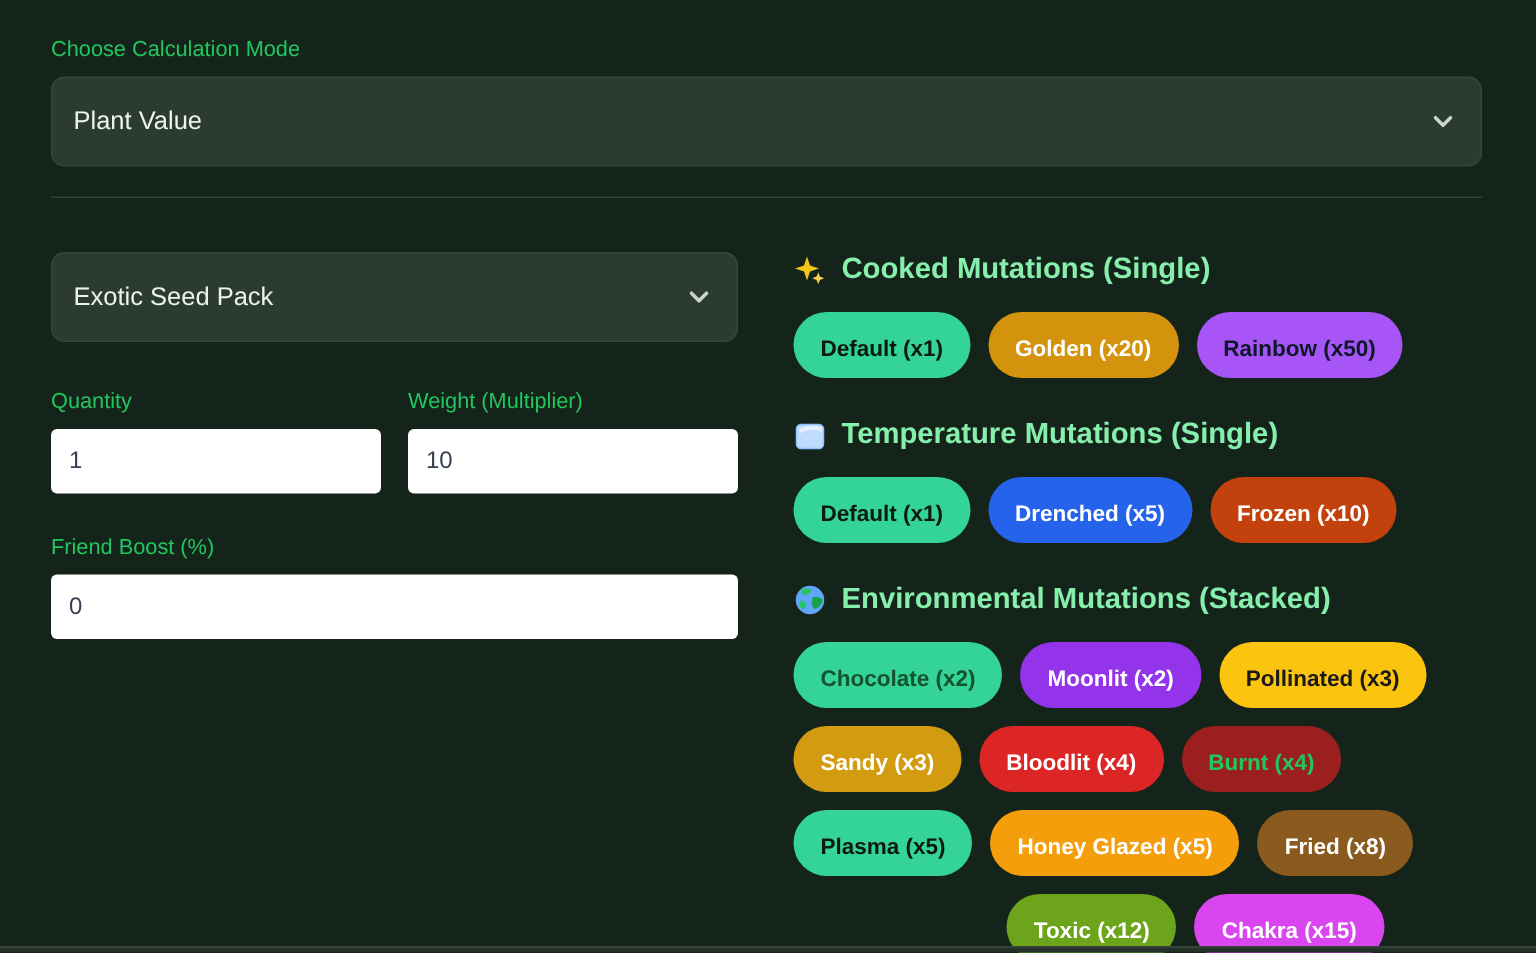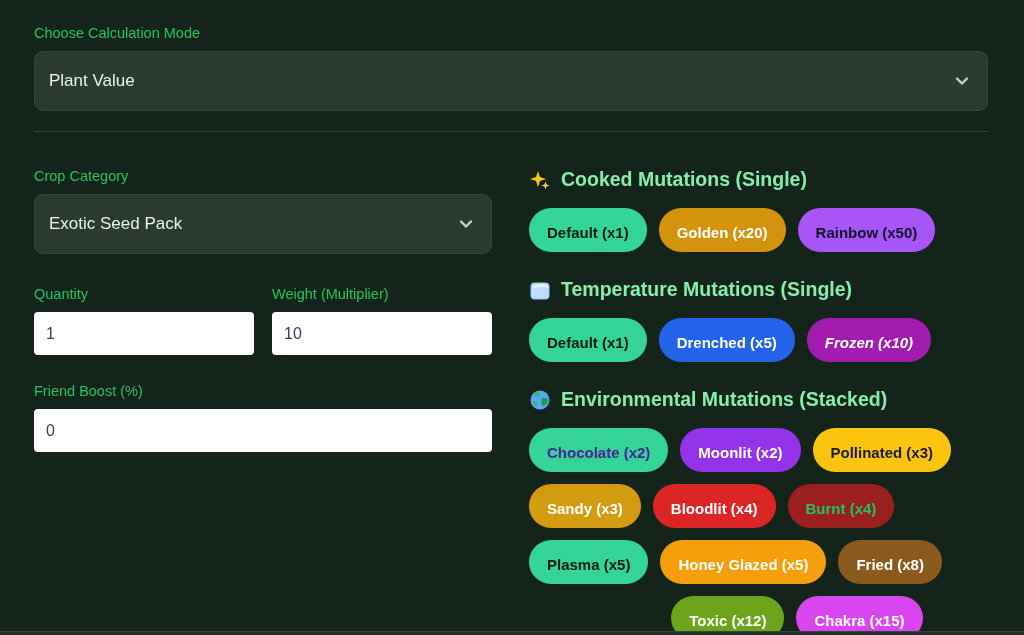--- a/index.html
+++ b/index.html
@@ -118,21 +118,20 @@
         </svg>
     </span>
   </div>
 
   <hr class="divider">
 
   <div class="main">
     <div class="left-col">
 
       <div class="field">
-        <label class="field-label">Crop Category</label>
         <div class="select">
           <span>Exotic Seed Pack</span>
           <span class="chev">
             <svg width="18" height="18" viewBox="0 0 18 18">
                 <polyline points="4,6.5 9,11.5 14,6.5" fill="none" stroke="#c9d3c9" stroke-width="2.4" stroke-linecap="round" stroke-linejoin="round"></polyline>
               </svg>
           </span>
         </div>
       </div>
 
@@ -180,38 +179,38 @@
             <svg width="22" height="22" viewBox="0 0 22 22">
               <rect x="2" y="4" width="18" height="16" rx="3" fill="#bfdbfe" stroke="#93c5fd" stroke-width="1"></rect>
               <path d="M4 7 Q11 3 19 6 L19 9 Q11 6 4 10 Z" fill="#e8f2ff" opacity="0.9"></path>
             </svg>
           </span>
           <span class="section-title">Temperature Mutations (Single)</span>
         </div>
         <div class="btn-row">
             <button class="pill" style="background: rgb(52, 211, 153); color: rgb(12, 26, 16);">Default (x1)</button>
             <button class="pill" style="background: rgb(37, 99, 235); color: rgb(255, 255, 255);">Drenched (x5)</button>
-            <button class="pill" style="background: #a21caf; color: rgb(255, 255, 255); font-style: italic;">Frozen (x10)</button>
+            <button class="pill" style="background: #c2410c; color: rgb(255, 255, 255);">Frozen (x10)</button>
           </div>
       </div>
 
       <div class="section">
         <div class="section-heading">
           <span class="section-icon">
             <svg width="22" height="22" viewBox="0 0 22 22">
               <circle cx="11" cy="11" r="9.5" fill="#60a5fa"></circle>
               <path d="M6 3.5 Q10 2.5 12 5 Q10 8 6.5 7.5 Q4.5 6 6 3.5 Z" fill="#22c55e"></path>
               <path d="M13 9 Q17 8 19.5 11 Q18.5 16 14 17 Q11 14 13 9 Z" fill="#16a34a"></path>
               <path d="M4 12 Q7 11 8.5 13.5 Q8 17 5.5 17 Q3.5 15 4 12 Z" fill="#22c55e"></path>
             </svg>
           </span>
           <span class="section-title">Environmental Mutations (Stacked)</span>
         </div>
         <div class="btn-row">
-            <button class="pill" style="background: rgb(52, 211, 153); color: #4c1d95;">Chocolate (x2)</button>
+            <button class="pill" style="background: rgb(52, 211, 153); color: #14532d;">Chocolate (x2)</button>
             <button class="pill" style="background: rgb(147, 51, 234); color: rgb(255, 255, 255);">Moonlit (x2)</button>
             <button class="pill" style="background: rgb(251, 196, 15); color: rgb(26, 26, 26);">Pollinated (x3)</button>
             <button class="pill" style="background: rgb(211, 155, 16); color: rgb(255, 255, 255);">Sandy (x3)</button>
             <button class="pill" style="background: rgb(220, 38, 38); color: rgb(255, 255, 255);">Bloodlit (x4)</button>
             <button class="pill" style="background: rgb(155, 31, 31); color: #22c55e;">Burnt (x4)</button>
             <button class="pill" style="background: rgb(52, 211, 153); color: rgb(12, 26, 16);">Plasma (x5)</button>
             <button class="pill" style="background: rgb(245, 158, 11); color: rgb(255, 255, 255);">Honey Glazed (x5)</button>
             <button class="pill" style="background: rgb(138, 90, 30); color: rgb(255, 255, 255);">Fried (x8)</button>
             <button class="pill" style="background: #737373; color: rgb(255, 255, 255); margin-top: 44px;">Cooked (x10)</button>
             <button class="pill" style="background: rgb(108, 164, 28); color: rgb(255, 255, 255);">Toxic (x12)</button>

